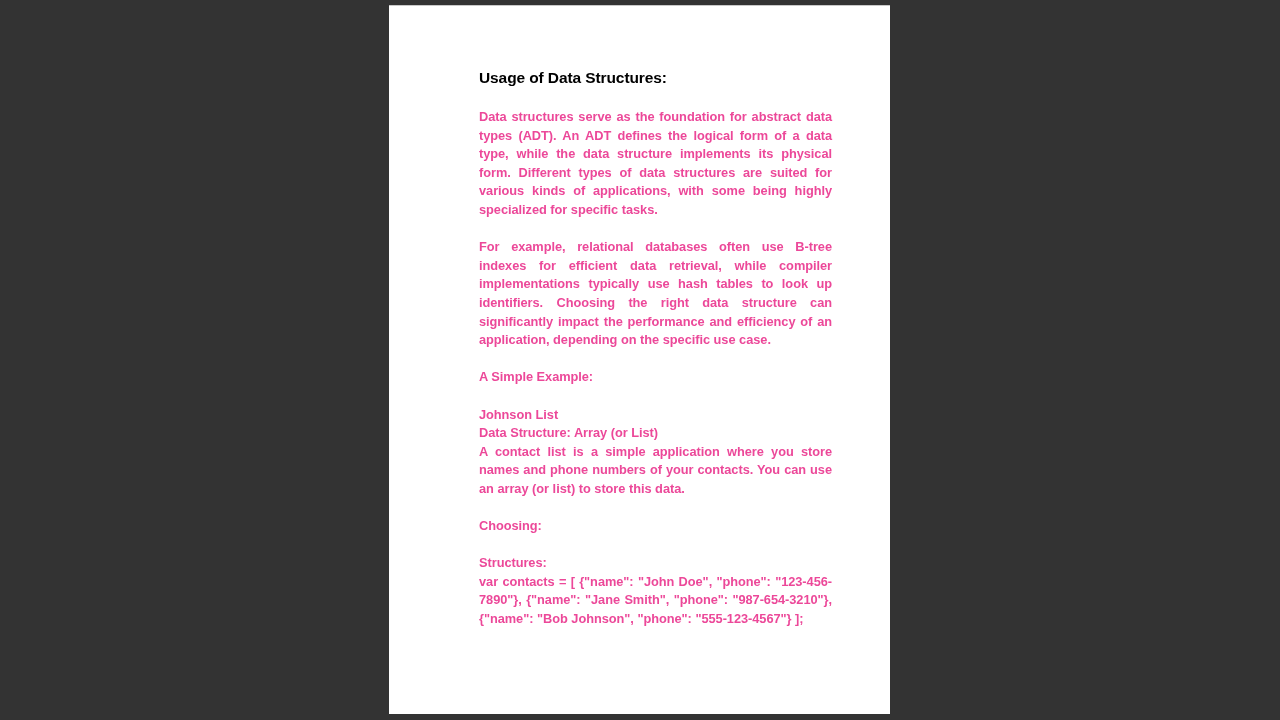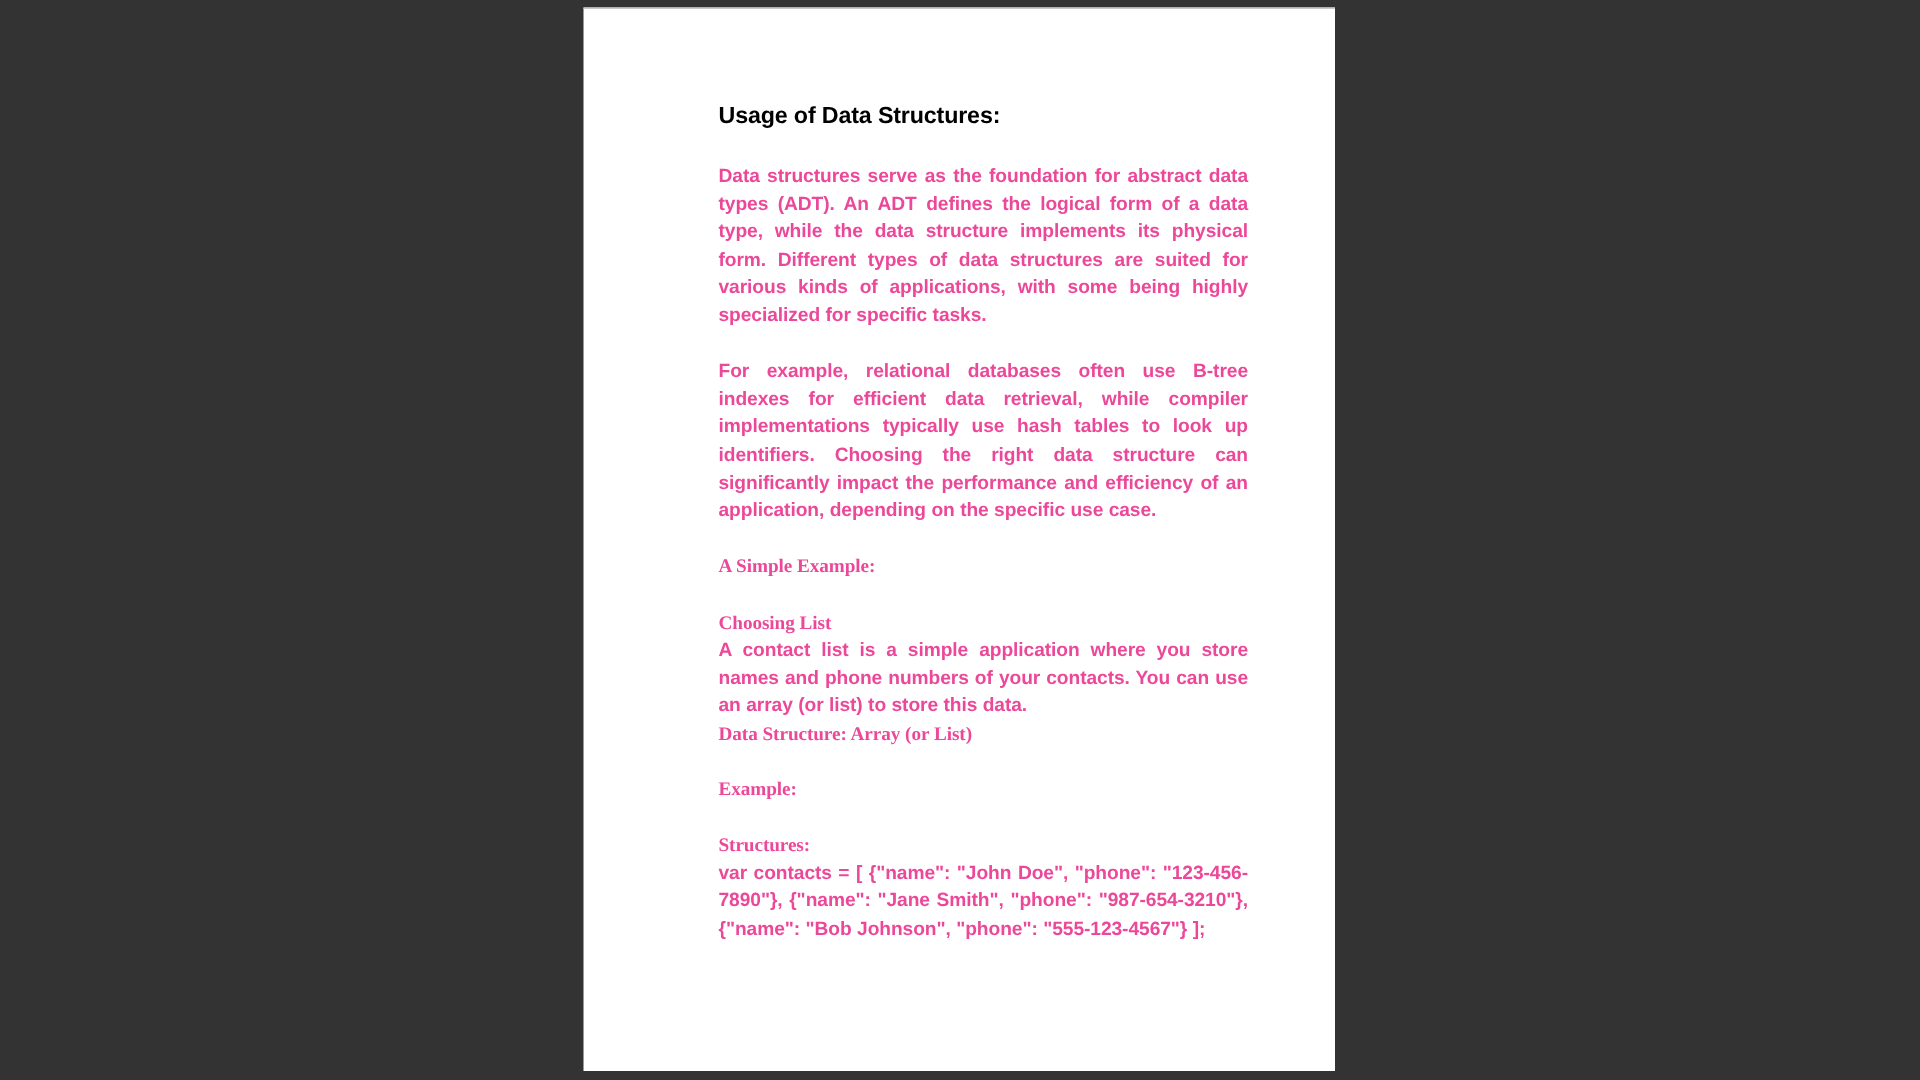--- a/index.html
+++ b/index.html
@@ -51,21 +51,20 @@
     font-weight: bold;
     color: #ec4899;
     text-align: justify;
     line-height: 18.6px;
     margin: 0;
     letter-spacing: -0.05px;
     word-spacing: 0.1px;
   }
   .para.left {
     text-align: left;
-    font-family: Liberation Serif, serif;
   }
   .gap-title {
     height: 20px;
   }
   .gap-para {
     height: 18.6px;
   }
 </style>
 </head>
 <body>
@@ -83,29 +82,29 @@
       <div class="gap-para"></div>
 
       <div class="para">For example, relational databases often use B-tree indexes for efficient data retrieval, while compiler implementations typically use hash tables to look up identifiers. Choosing the right data structure can significantly impact the performance and efficiency of an application, depending on the specific use case.</div>
 
       <div class="gap-para"></div>
 
       <div class="para left">A Simple Example:</div>
 
       <div class="gap-para"></div>
 
-      <div class="para left">Choosing List</div>
+      <div class="para left">Johnson List</div>
+
+      <div class="para left">Data Structure: Array (or List)</div>
 
       <div class="para">A contact list is a simple application where you store names and phone numbers of your contacts. You can use an array (or list) to store this data.</div>
 
-      <div class="para left">Data Structure: Array (or List)</div>
-
       <div class="gap-para"></div>
 
-      <div class="para left">Example:</div>
+      <div class="para left">Choosing:</div>
 
       <div class="gap-para"></div>
 
       <div class="para left">Structures:</div>
 
       <div class="para">var contacts = [ {"name": "John Doe", "phone": "123-456-7890"}, {"name": "Jane Smith", "phone": "987-654-3210"}, {"name": "Bob Johnson", "phone": "555-123-4567"} ];</div>
 
     </div>
   </div>
 </div>

